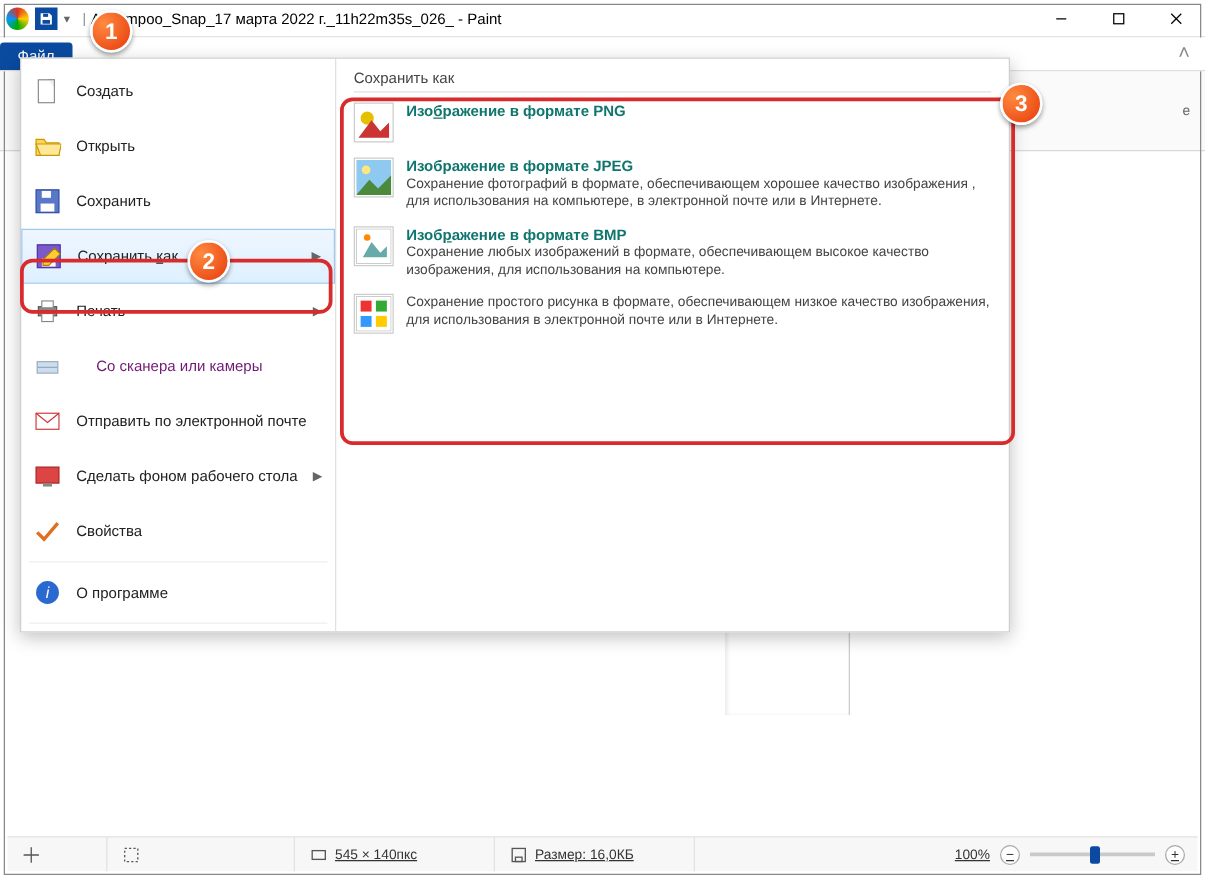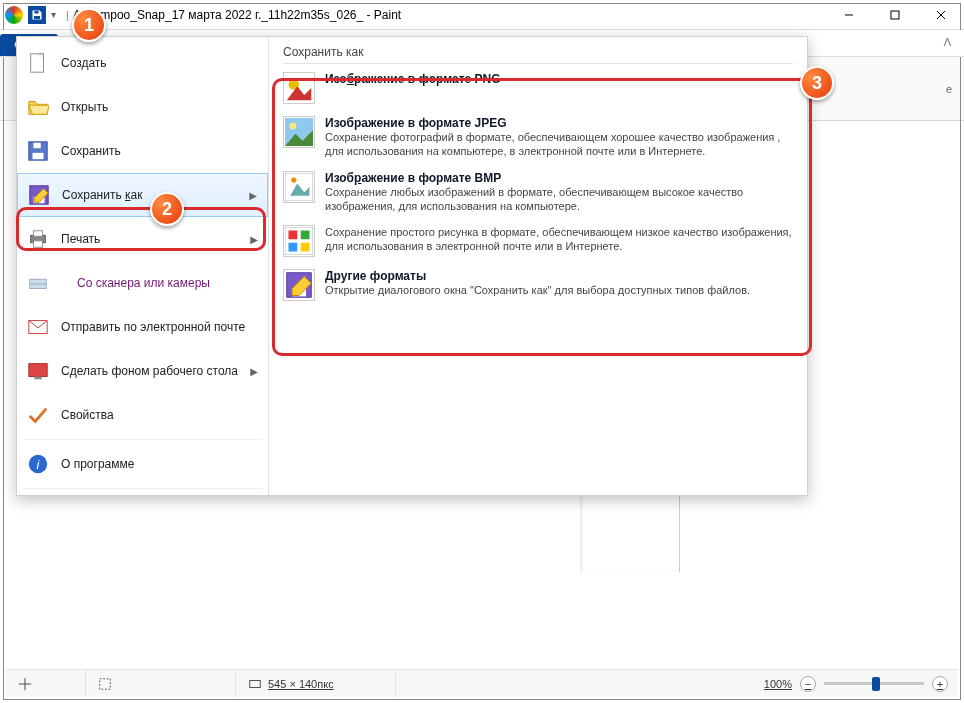--- a/index.html
+++ b/index.html
@@ -21,21 +21,21 @@
   .file-tab { background:#0a4aa0; color:#fff; font-size:12px; display:flex; align-items:center; padding:0 14px; border-radius: 3px 3px 0 0; height:22px; margin-top:4px;}
   .ribbon-tab-row .chevron { margin-left:auto; display:flex; align-items:center; padding:0 12px; color:#888;}
 
   
   .ribbon-body { height:64px; border-bottom:1px solid #dadada; background:#fafafa; display:flex; justify-content:flex-end; overflow:hidden;}
   .ribbon-group { border-left:1px solid #e0e0e0; padding:2px 8px; display:flex; flex-direction:column; align-items:center; justify-content:center; font-size:10px; color:#333; }
   .ribbon-group .label{white-space:nowrap; text-align:center; line-height:1.1;}
   .paint3d-icon{ width:28px; height:28px; }
 
   
-  .file-menu { position:absolute; top:36px; left:16px; display:flex; background:#fff; border:1px solid #d0d0d0; box-shadow:0 4px 14px rgba(0,0,0,.25); z-index:10;}
+  .file-menu { position:absolute; top:46px; left:16px; display:flex; background:#fff; border:1px solid #d0d0d0; box-shadow:0 4px 14px rgba(0,0,0,.25); z-index:10;}
   .menu-left { width:252px; border-right:1px solid #e0e0e0; padding:4px 0;}
   .menu-item { display:flex; align-items:center; height:44px; padding:0 10px; font-size:12px; color:#222; position:relative;}
   .menu-item.disabled { color:#701a75;gap:16px;}
   .menu-item .arrow { margin-left:auto; color:#666; font-size:10px;}
   .menu-item .mi-icon { width:22px; height:22px; margin-right:12px; display:flex; align-items:center; justify-content:center;}
   .menu-item .mi-icon svg{width:22px;height:22px;}
   .menu-item .u { text-decoration: underline; }
 
   .menu-item.selected { background:linear-gradient(#eef6ff,#def0ff); border:1px solid #9dcaf0;}
   .menu-divider { height:1px; background:#eee; margin:2px 6px;}
@@ -48,21 +48,21 @@
   .b1{ top:8px; left:72px;}
   .b2{ top:192px; left:150px;}
   .b3{ top:66px; left:800px;}
 
   
   .menu-right { width:538px; padding:8px 14px 14px; }
   .menu-right .header { font-size:12px; color:#444; border-bottom:1px solid #e0e0e0; padding-bottom:4px; margin-bottom:8px;}
   .fmt-item { display:flex; margin-bottom:12px;}
   .fmt-icon { width:32px; height:32px; flex-shrink:0; margin-right:10px; border:1px solid #ccc; display:flex; align-items:center; justify-content:center;}
   .fmt-icon svg{width:28px;height:28px;}
-  .fmt-text .title{ font-size:12px; font-weight:600; color:#0f172a;}
+  .fmt-text .title{ font-size:12px; font-weight:600; color:#0f766e;}
   .fmt-text .title .u{text-decoration:underline;}
   .fmt-text .desc { font-size:11px; color:#444; line-height:1.3; max-width:470px;}
 
   
   .canvas-edge { position:absolute; top:122px; left:580px; width:100px; height:450px; border-right:1px solid #ccc; box-shadow:2px 0 3px rgba(0,0,0,.08) inset; z-index:1;}
 
   
   .statusbar { position:absolute; bottom:6px; left:6px; right:6px; height:28px; background:#f7f7f7; border-top:1px solid #e2e2e2; display:flex; align-items:center; font-size:11px; color:#333;text-decoration:underline;}
   .sb-cell { display:flex; align-items:center; padding:0 12px; border-right:1px solid #e2e2e2; height:100%; gap:6px;}
   .sb-cell svg{width:14px;height:14px;stroke:#555;fill:none;stroke-width:1.2;}
@@ -291,33 +291,20 @@
             <rect x="18" y="4" width="10" height="10" fill="#3a3"></rect>
             <rect x="4" y="18" width="10" height="10" fill="#39f"></rect>
             <rect x="18" y="18" width="10" height="10" fill="#fc0"></rect>
           </svg>
         </div>
       <div class="fmt-text">
         <div class="desc">Сохранение простого рисунка в формате, обеспечивающем низкое качество изображения, для использования в электронной почте или в Интернете.</div>
       </div>
     </div>
 
-    <div class="fmt-item">
-      <div class="fmt-icon">
-          <svg viewBox="0 0 32 32">
-            <rect x="2" y="2" width="28" height="28" fill="#7a5ac8" stroke="#4a2aa0"></rect>
-            <rect x="8" y="20" width="16" height="9" fill="#fff"></rect>
-            <polygon points="22,6 30,14 16,28 8,28 8,20" fill="#ffcc33" stroke="#aa8000"></polygon>
-          </svg>
-        </div>
-      <div class="fmt-text">
-        <div class="title"><span class="u">Д</span><span>ругие форматы</span></div>
-        <div class="desc">Открытие диалогового окна "Сохранить как" для выбора доступных типов файлов.</div>
-      </div>
-    </div>
 
   </div>
 </div>
 
 <div class="highlight-box hi1"></div>
 <div class="highlight-box hi2"></div>
 <div class="badge b1">1</div>
 <div class="badge b2">2</div>
 <div class="badge b3">3</div>
 
@@ -333,20 +320,27 @@
     <svg viewBox="0 0 16 16">
         <rect x="2" y="2" width="12" height="12" stroke-dasharray="2 2"></rect>
       </svg>
     <span></span>
   </div>
   <div class="sb-cell" style="width:160px">
     <svg viewBox="0 0 16 16">
         <rect x="2" y="4" width="12" height="8"></rect>
       </svg>
     <span>545 × 140пкс</span>
+  </div>
+  <div class="sb-cell" style="width:160px">
+    <svg viewBox="0 0 16 16">
+        <rect x="2" y="2" width="12" height="12"></rect>
+        <rect x="5" y="10" width="6" height="4"></rect>
+      </svg>
+    <span>Размер: 16,0КБ</span>
   </div>
   <div class="sb-spacer"></div>
   <div class="zoom">
     <span>100%</span>
     <div class="zbtn">−</div>
     <div class="track">
         <div class="thumb"></div>
       </div>
     <div class="zbtn">+</div>
   </div>

